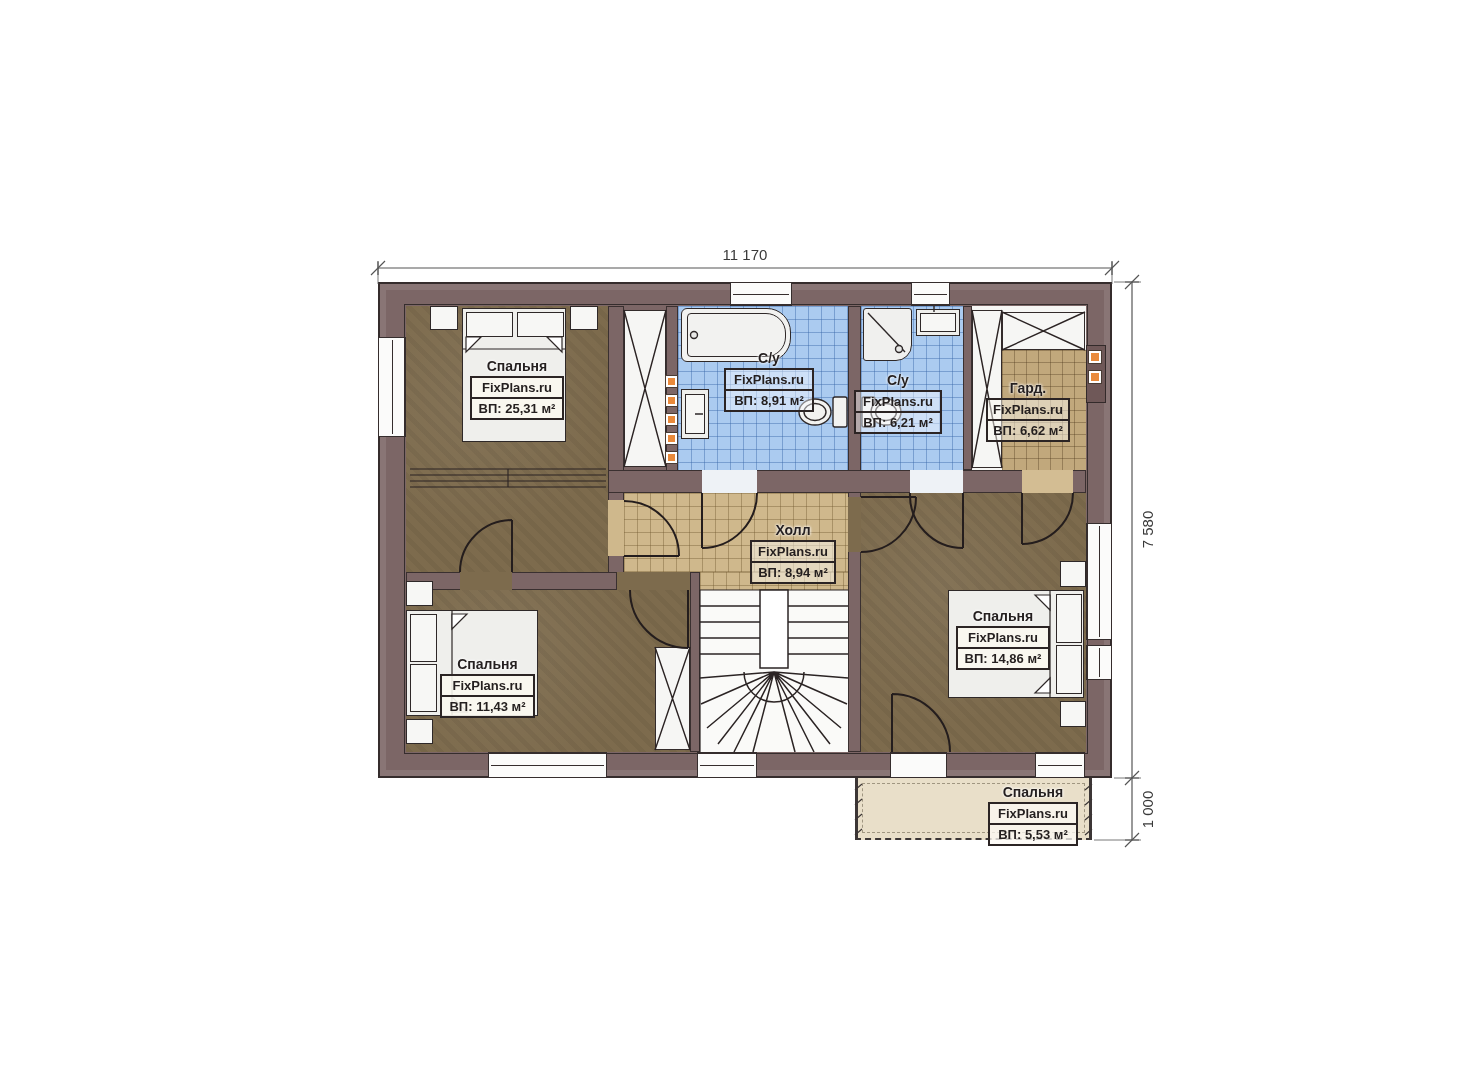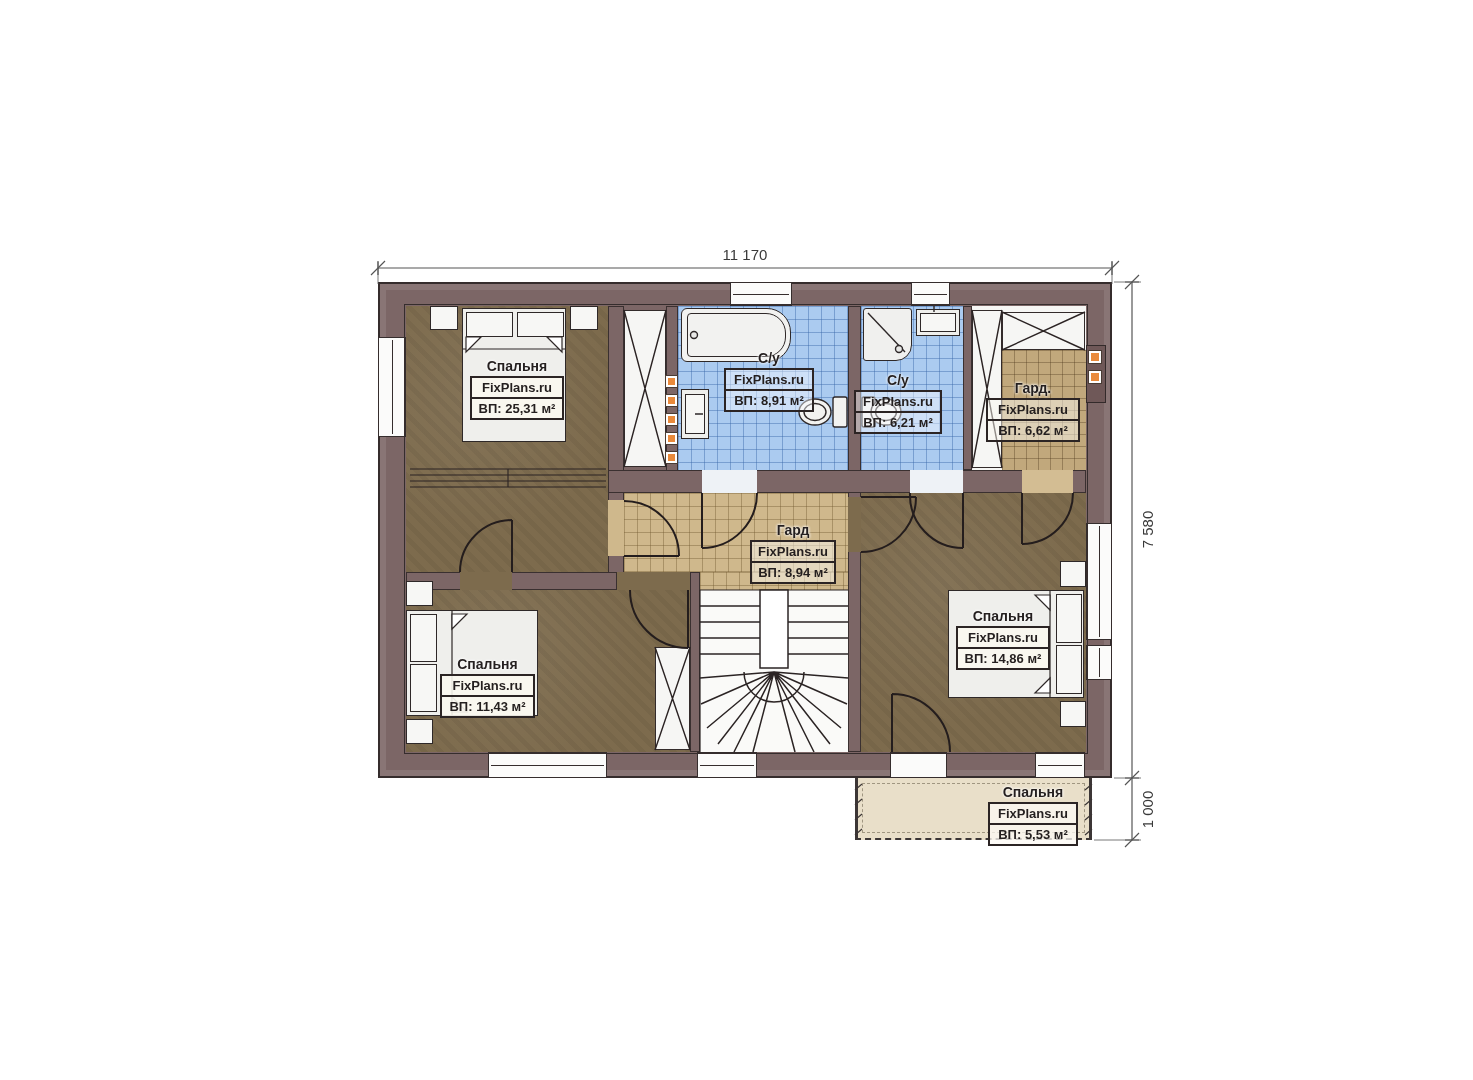--- a/index.html
+++ b/index.html
@@ -242,30 +242,30 @@
   </div>
 
   <div class="abs room-label" style="left:854px;top:372px;width:88px;">
     <div class="room-name">С/у</div>
     <div class="label-box" style="background:rgba(248,250,255,.45);">
       <div class="label-brand">FixPlans.ru</div>
       <div class="label-area">ВП: 6,21 м²</div>
     </div>
   </div>
 
-  <div class="abs room-label" style="left:986px;top:380px;width:94px;">
+  <div class="abs room-label" style="left:986px;top:380px;width:84px;">
     <div class="room-name">Гард.</div>
     <div class="label-box" style="background:rgba(250,247,240,.5);">
       <div class="label-brand">FixPlans.ru</div>
       <div class="label-area">ВП: 6,62 м²</div>
     </div>
   </div>
 
   <div class="abs room-label" style="left:750px;top:522px;width:86px;">
-    <div class="room-name">Гард</div>
+    <div class="room-name">Холл</div>
     <div class="label-box" style="background:rgba(250,247,240,.5);">
       <div class="label-brand">FixPlans.ru</div>
       <div class="label-area">ВП: 8,94 м²</div>
     </div>
   </div>
 
   <div class="abs room-label" style="left:440px;top:656px;width:95px;">
     <div class="room-name">Спальня</div>
     <div class="label-box" style="background:rgba(250,247,240,.9);">
       <div class="label-brand">FixPlans.ru</div>

